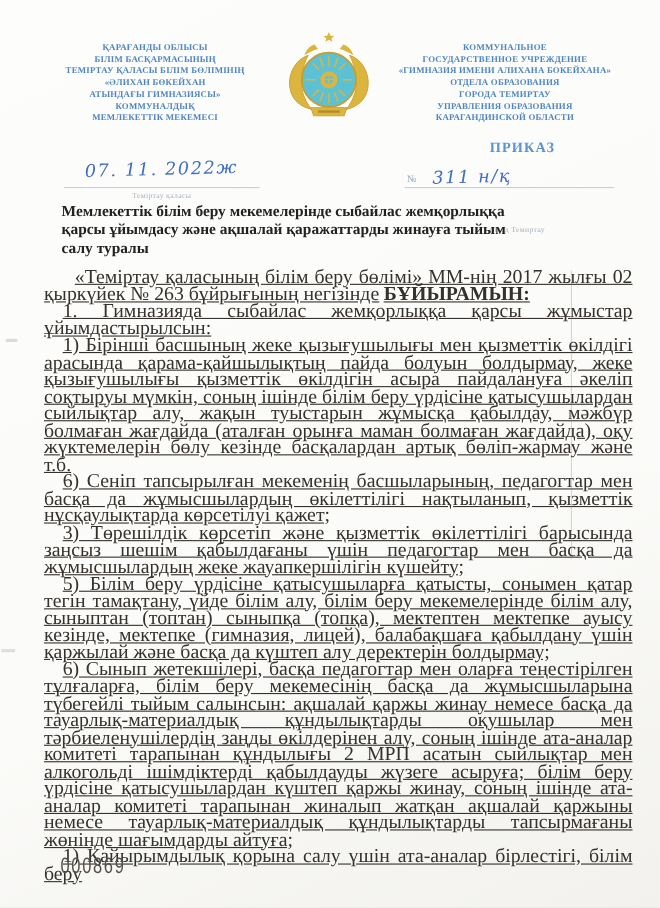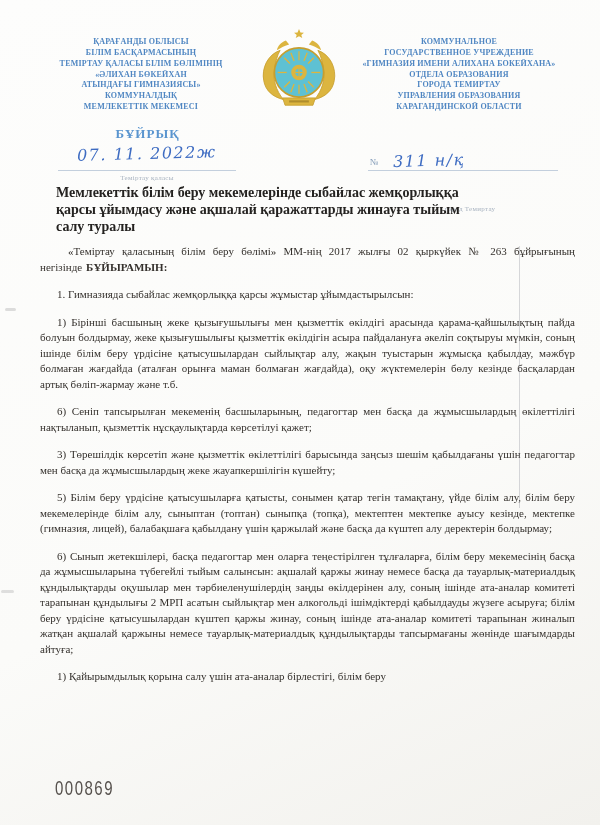--- a/index.html
+++ b/index.html
@@ -26,25 +26,25 @@
   .hw-text{display:inline-block;font-family:"DejaVu Serif",serif;font-style:italic;
            font-size:16px;color:#3e6cc2;transform:rotate(-1.5deg);letter-spacing:1.5px;}
   .num-label{font-size:9px;color:#8fa5bf;margin:0 14px 3px 2px;font-style:normal;}
   .place{position:absolute;font-size:7px;color:#a8b3c0;text-align:center;letter-spacing:0.3px;}
   .place-kk{top:174px;left:58px;width:178px;}
   .place-ru{top:174px;left:390px;width:160px;margin-top:31px;}
   
   .title{position:absolute;top:184px;left:56px;width:408px;font-size:14px;font-weight:bold;
          line-height:17.2px;color:#242220;}
   
-  .body-text{position:absolute;top:244px;left:40px;width:535px;font-size:11px;
-             line-height:15.5px;text-align:justify;color:#35312d;}
+  .body-text{position:absolute;top:244px;left:40px;width:535px;font-size:18px;
+             line-height:15.5px;text-align:justify;color:#35312d;text-decoration:underline;}
   .body-text p{margin:0;}
   p.intro{text-indent:28px;}
-  p.item{text-indent:17px;margin-top:12px;}
+  p.item{text-indent:17px;}
   .b{font-weight:bold;margin-left:4px;}
   
   .form-number{position:absolute;top:776px;left:55px;font-family:"Liberation Sans",sans-serif;
                font-size:15px;color:#55504c;letter-spacing:1.5px;transform:scaleY(1.35);
                transform-origin:top left;}
   
   .scanline-v{position:absolute;left:519px;top:246px;width:1px;height:262px;background:rgba(115,120,132,0.28);}
   .mark1{position:absolute;left:5px;top:308px;width:11px;height:3px;background:rgba(110,110,110,0.22);border-radius:2px;}
   .mark2{position:absolute;left:1px;top:590px;width:13px;height:3px;background:rgba(110,110,110,0.20);border-radius:2px;}
 </style>
@@ -101,21 +101,21 @@
     </div>
     <div class="org org-ru">КОММУНАЛЬНОЕ
 ГОСУДАРСТВЕННОЕ УЧРЕЖДЕНИЕ
 «ГИМНАЗИЯ ИМЕНИ АЛИХАНА БОКЕЙХАНА»
 ОТДЕЛА ОБРАЗОВАНИЯ
 ГОРОДА ТЕМИРТАУ
 УПРАВЛЕНИЯ ОБРАЗОВАНИЯ
 КАРАГАНДИНСКОЙ ОБЛАСТИ</div>
   </div>
 
-  <div class="hdg hdg-kk">БҰЙРЫҚ</div>
+  <div class="hdg hdg-ru">ПРИКАЗ</div>
 
   <div class="hw-left">
     <span class="hw-text">07. 11. 2022ж</span>
   </div>
   <div class="hw-right">
     <span class="num-label">№</span>
     <span class="hw-text">311 н/қ</span>
   </div>
 
   <div class="place place-kk">Теміртау қаласы</div>

